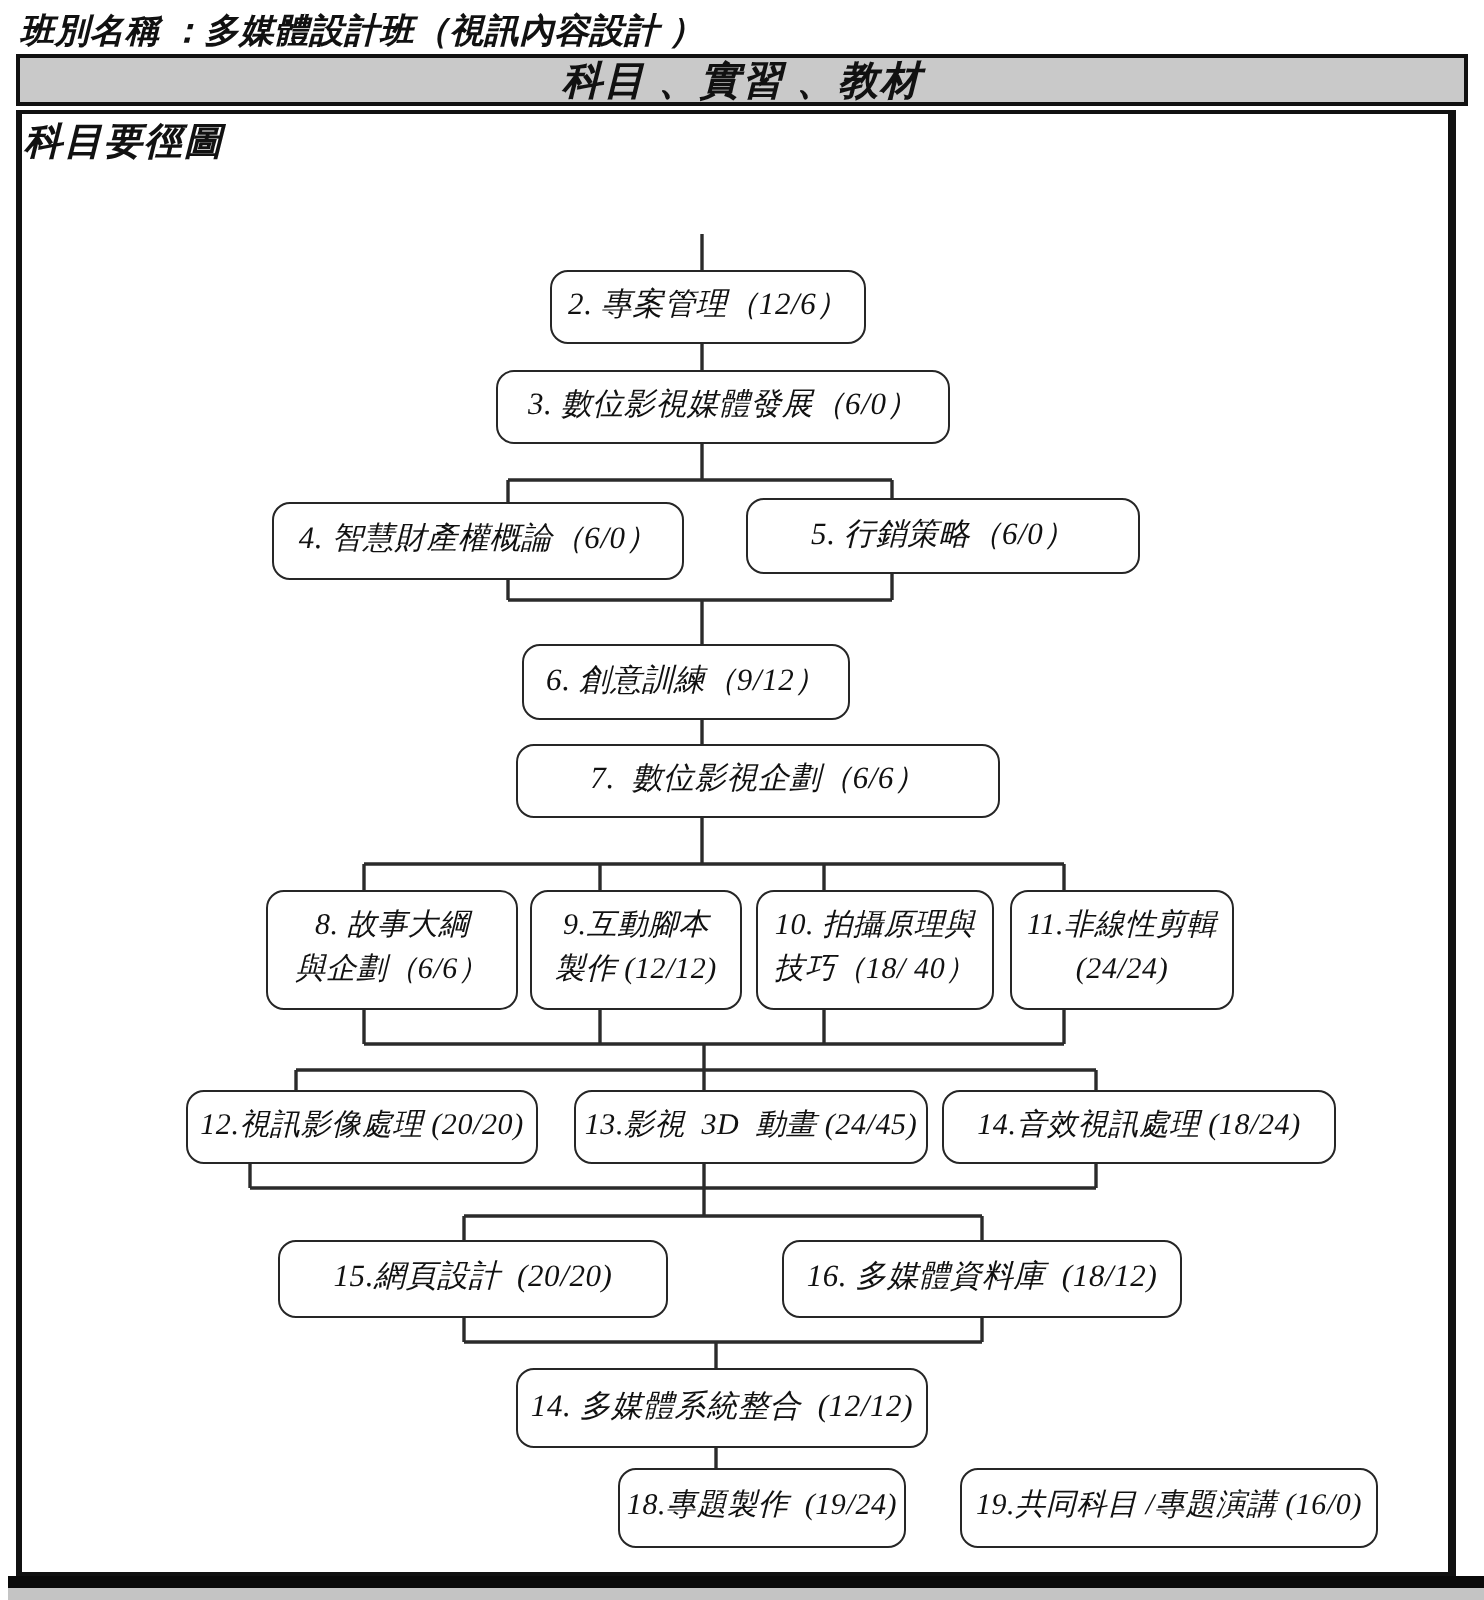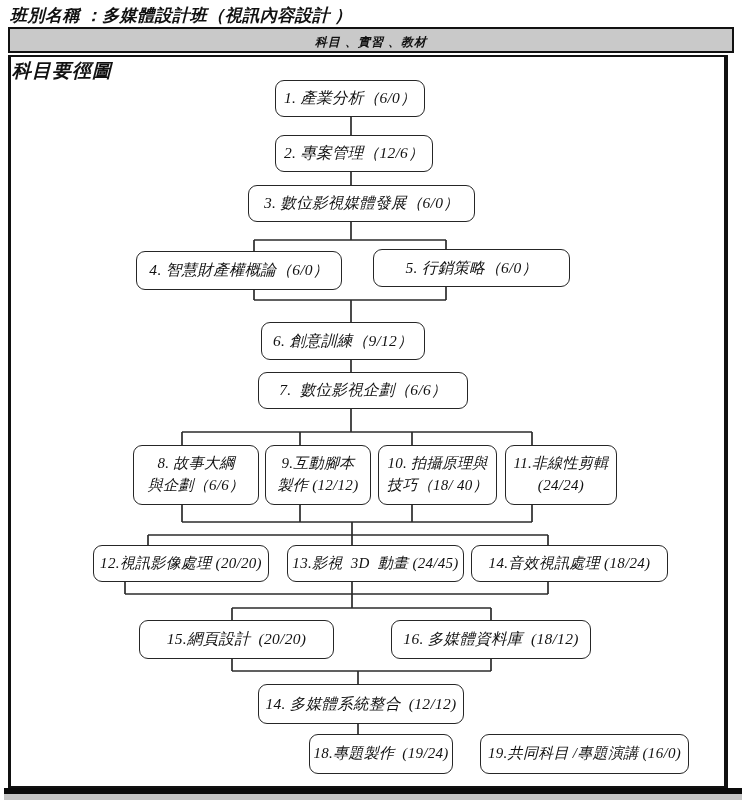--- a/index.html
+++ b/index.html
@@ -7,22 +7,22 @@
     position:relative;width:742px;height:800px;overflow:hidden;
     font-family:"Liberation Serif","DejaVu Serif",serif;color:#111;background:#fff;font-style:italic;
   }
   #doc-title{
     position:absolute;left:10px;top:4px;width:720px;
     font-size:17px;font-weight:bold;letter-spacing:.5px;white-space:pre;
   }
   #section-bar{
     position:absolute;left:8px;top:27px;width:722px;height:22px;
     background:#c9c9c9;border:2px solid #111;
-    display:flex;align-items:flex-end;justify-content:center;
-    font-size:12px;font-weight:bold;letter-spacing:1px;
+    display:flex;align-items:center;justify-content:center;
+    font-size:20px;font-weight:bold;letter-spacing:1px;
   }
   #main-frame{
     position:absolute;left:8px;top:55px;width:720px;height:734px;
     border-top:2px solid #111;border-left:3px solid #111;
     border-right:4px solid #111;border-bottom:3px solid #111;
     background:#fff;box-sizing:border-box;
   }
   #diagram-title{
     position:absolute;left:12px;top:58px;
     font-size:19px;font-weight:bold;letter-spacing:1px;
@@ -101,39 +101,36 @@
     <line x1="232" y1="659" x2="232" y2="671"></line>
     <line x1="491" y1="659" x2="491" y2="671"></line>
     <line x1="232" y1="671" x2="491" y2="671"></line>
     <line x1="358" y1="671" x2="358" y2="684"></line>
 
     <line x1="358" y1="724" x2="358" y2="734"></line>
   </svg>
 
   <div id="diagram-title">科目要徑圖</div>
 
-  <div class="node" style="left:275px;top:80px;width:150px;height:37px">
-    <div>1. 產業分析（6/0）</div>
-  </div>
   <div class="node" style="left:275px;top:135px;width:158px;height:37px">
     <div>2. 專案管理（12/6）</div>
   </div>
   <div class="node" style="left:248px;top:185px;width:227px;height:37px">
     <div>3. 數位影視媒體發展（6/0）</div>
   </div>
   <div class="node" style="left:136px;top:251px;width:206px;height:39px">
     <div>4. 智慧財產權概論（6/0）</div>
   </div>
   <div class="node" style="left:373px;top:249px;width:197px;height:38px">
     <div>5. 行銷策略（6/0）</div>
   </div>
   <div class="node" style="left:261px;top:322px;width:164px;height:38px">
     <div>6. 創意訓練（9/12）</div>
   </div>
-  <div class="node" style="left:258px;top:372px;width:210px;height:37px">
+  <div class="node" style="left:258px;top:372px;width:242px;height:37px">
     <div>7.  數位影視企劃（6/6）</div>
   </div>
 
   <div class="node small" style="left:104px;top:445px;width:126px;height:60px">
     <div>8. 故事大綱</div>
     <div>與企劃（6/6）</div>
   </div>
   <div class="node small" style="left:236px;top:445px;width:106px;height:60px">
     <div>9.互動腳本</div>
     <div>製作 (12/12)</div>

